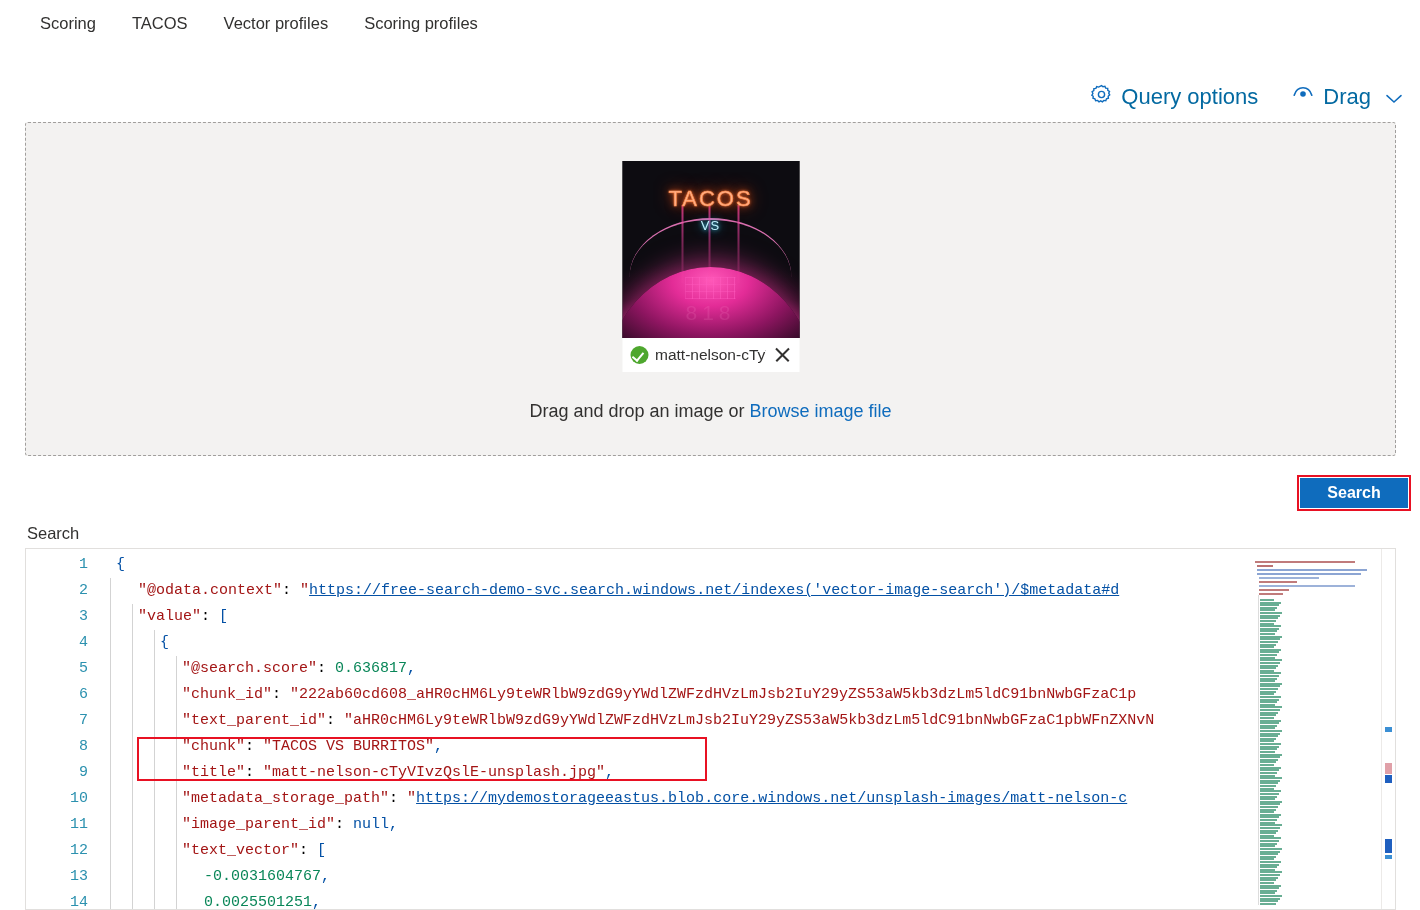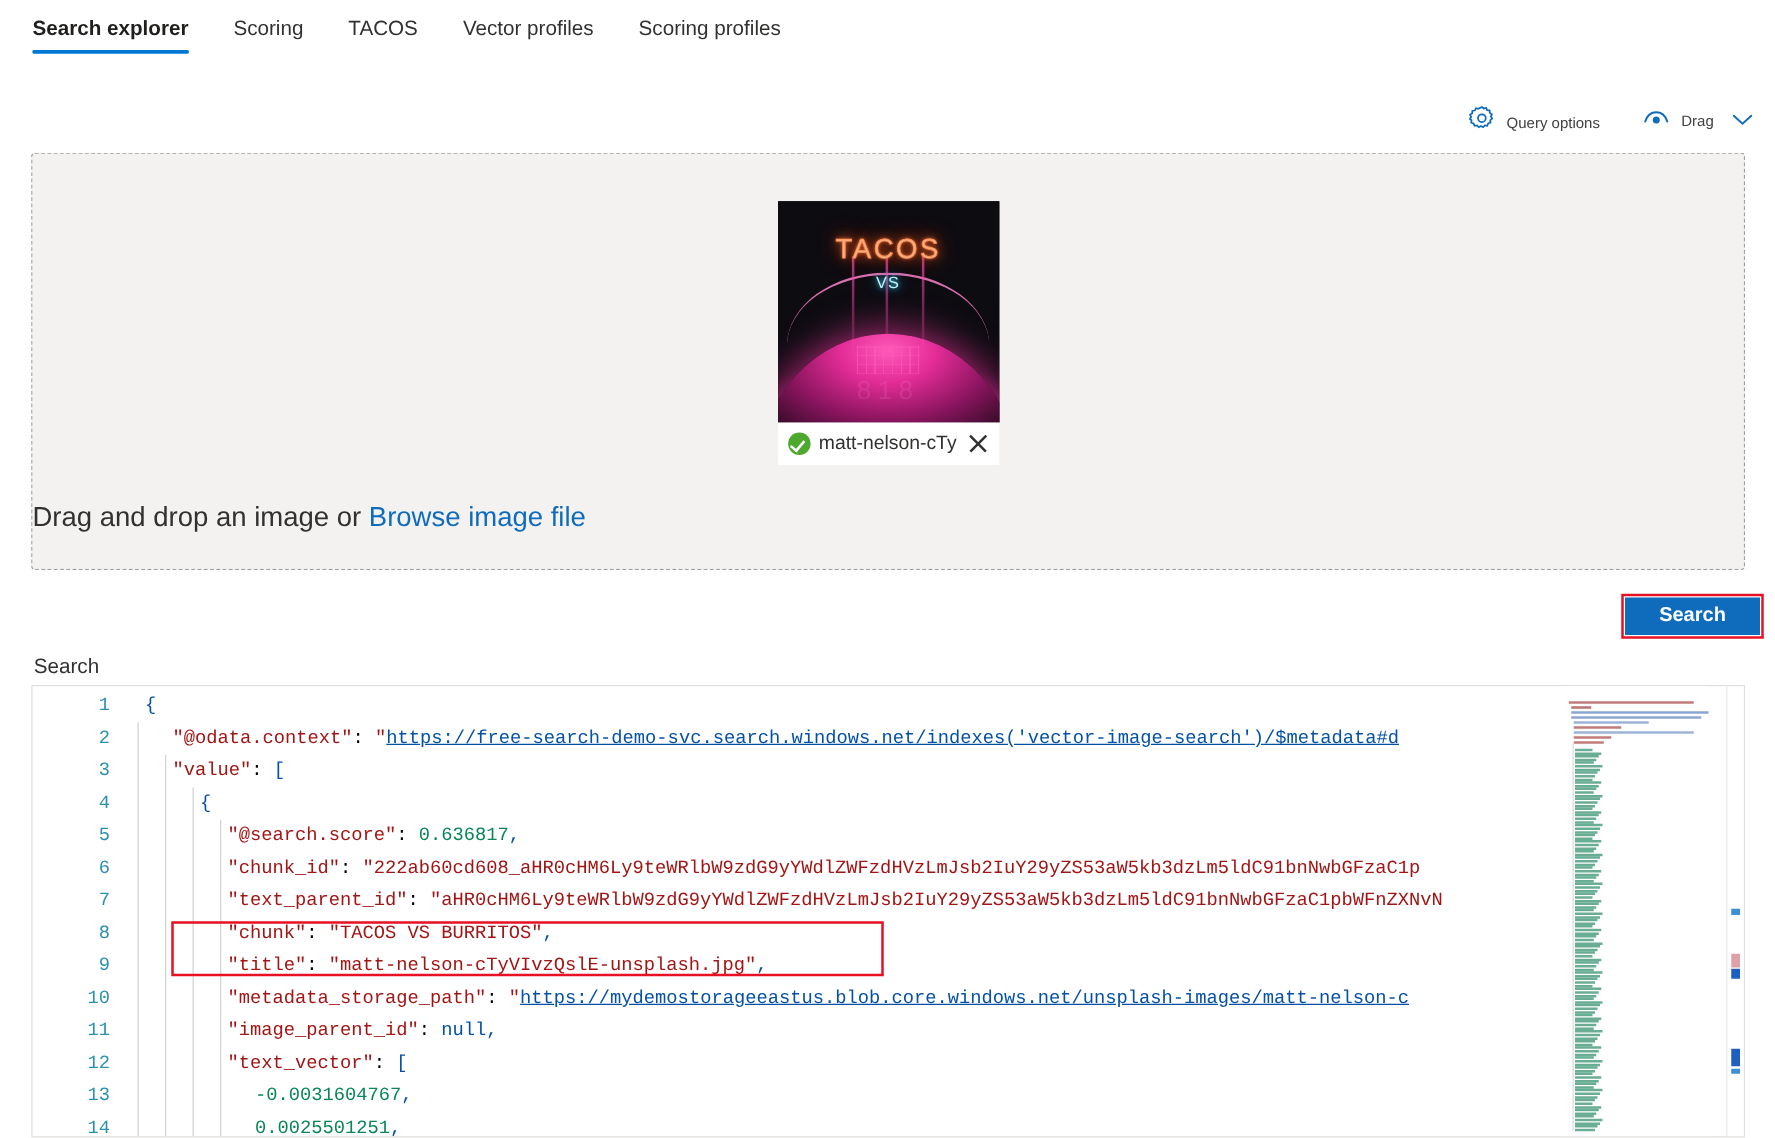--- a/index.html
+++ b/index.html
@@ -31,22 +31,22 @@
     position: absolute; left: 4px; right: 18px; bottom: 6px;
     height: 3px; background: #0078d4; border-radius: 1px;
   }
 
   
   .cmdbar {
     position: absolute; right: 18px; top: 84px;
     display: flex; align-items: center; gap: 34px;
   }
   .cmd {
-    display: flex; align-items: flex-end; gap: 9px;
-    color: #404040; font-size: 12px; cursor: pointer;
+    display: flex; align-items: flex-start; gap: 9px;
+    color: #0369a1; font-size: 22px; cursor: pointer;
   }
   .cmd .glyph { display: flex; align-items: center; }
   .chev { margin-left: 6px; }
 
   
   .dropzone {
     position: absolute; left: 25px; top: 122px;
     width: 1371px; height: 334px;
     background: #f3f2f1;
     border: 1px dashed #a19f9d;
@@ -156,21 +156,21 @@
   }
   .chip-x:before, .chip-x:after {
     content: ""; position: absolute; left: -1px; top: 7px;
     width: 18px; height: 1.6px; background: #323130;
   }
   .chip-x:before { transform: rotate(45deg); }
   .chip-x:after  { transform: rotate(-45deg); }
 
   .droptext {
     position: absolute; left: 0; right: 0; top: 278px;
-    font-size: 22px; color: #323130;
+    text-align: center; font-size: 18px; color: #323130;
   }
   .droptext a { color: #0f6cbd; text-decoration: none; cursor: pointer; }
 
   
   .searchwrap {
     position: absolute; left: 1297px; top: 475px;
     width: 114px; height: 36px;
     border: 2px solid #e81123;
   }
   .searchbtn {
@@ -243,24 +243,20 @@
   .mm-cover {
     position: absolute; right: 28px; top: 0; width: 118px; height: 10px;
     background: #fff;
   }
 </style>
 </head>
 <body>
 
 <div class="tabbar">
   <div class="tabs">
-    <div class="tab first active">
-      <span>Search explorer</span>
-      <span class="under"></span>
-    </div>
     <div class="tab">
       <span>Scoring</span>
     </div>
     <div class="tab">
       <span>TACOS</span>
     </div>
     <div class="tab">
       <span>Vector profiles</span>
     </div>
     <div class="tab">

